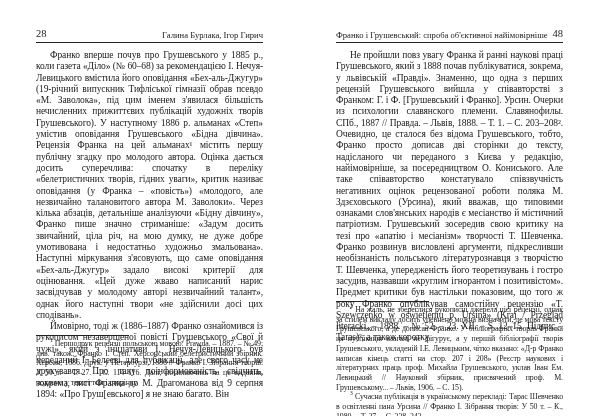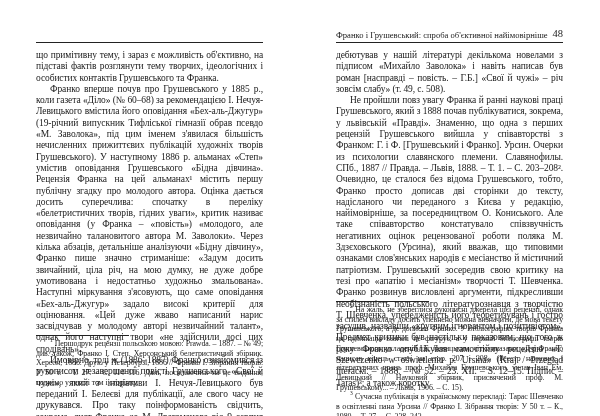--- a/index.html
+++ b/index.html
@@ -22,40 +22,42 @@
   .body-text p.indent { text-indent:14px; }
   .fn-rule { position:absolute; left:0; width:93px; border-top:1px solid #222; }
   .footnotes { position:absolute; left:0; right:0; font-size:7.9px; line-height:9.7px; text-align:justify; letter-spacing:-0.1px; }
   .footnotes p { margin:0; text-indent:14px; }
   sup { font-size:5.5px; vertical-align:super; line-height:0; }
 </style>
 </head>
 <body>
 
 <div class="page left">
+  <div class="running-head">
+    <span class="num">28</span>
+    <span class="title">Галина Бурлака, Ігор Гирич</span>
+  </div>
   <div class="head-rule"></div>
   <div class="body-text">
-    <p>що примітивну тему, і зараз є можливість об'єктивно, на підставі фактів розглянути тему творчих, ідеологічних і особистих контактів Грушевського та Франка.</p>
     <p class="indent">Франко вперше почув про Грушевського у 1885 р., коли газета «Діло» (№ 60–68) за рекомендацією І. Нечуя-Левицького вмістила його оповідання «Бех-аль-Джугур» (19-річний випускник Тифліської гімназії обрав псевдо «М. Заволока», під цим іменем з'явилася більшість нечисленних прижиттєвих публікацій художніх творів Грушевського). У наступному 1886 р. альманах «Степ» умістив оповідання Грушевського «Бідна дівчина». Рецензія Франка на цей альманах¹ містить першу публічну згадку про молодого автора. Оцінка дається досить суперечлива: спочатку в переліку «белетристичних творів, гідних уваги», критик називає оповідання (у Франка – «повість») «молодого, але незвичайно талановитого автора М. Заволоки». Через кілька абзаців, детальніше аналізуючи «Бідну дівчину», Франко пише значно стриманіше: «Задум досить звичайний, ціла річ, на мою думку, не дуже добре умотивована і недостатньо художньо змальована». Наступні міркування з'ясовують, що саме оповідання «Бех-аль-Джугур» задало високі критерії для оцінювання. «Цей дуже жваво написаний нарис засвідчував у молодому авторі незвичайний талант», однак його наступні твори «не здійснили досі цих сподівань».</p>
     <p class="indent">Ймовірно, тоді ж (1886–1887) Франко ознайомився із рукописом незавершеної повісті Грушевського «Свої й чужі», який з ініціативи І. Нечуя-Левицького був переданий І. Белеєві для публікації, але свого часу не друкувався. Про таку поінформованість свідчить, зокрема, лист Франка до М. Драгоманова від 9 серпня 1894: «Про Груш[евського] я не знаю багато. Він</p>
   </div>
   <div class="fn-rule" style="top:335px;"></div>
   <div class="footnotes" style="top:339px;">
     <p><sup>1</sup> <span>Першодрук рецензії польською мовою: Prawda. – 1887. – № 49; див. також: Франко І. Степ. Херсонський белетристичний збірник. Херсон, 1886. Друк. у Петербурзі, 1886 // Франко І. Зібрання творів: У 50 т. – Т. 27. – С. 114–116. Далі, посилаючись на це видання, подаємо у тексті том і сторінку.</span></p>
   </div>
 </div>
 
 <div class="page right">
   <div class="running-head">
     <span class="title">Франко і Грушевський: спроба об'єктивної найімовірніше</span>
     <span class="num">48</span>
   </div>
   <div class="head-rule"></div>
   <div class="body-text">
-    <p>дебютував у нашій літературі декількома новелами з підписом «Михайло Заволока» і навіть написав був роман [насправді – повість. – Г.Б.] «Свої й чужі» – річ зовсім слабу» (т. 49, с. 508).</p>
     <p class="indent">Не пройшли повз увагу Франка й ранні наукові праці Грушевського, який з 1888 почав публікуватися, зокрема, у львівській «Правді». Знаменно, що одна з перших рецензій Грушевського вийшла у співавторстві з Франком: Г. і Ф. [Грушевський і Франко]. Урсин. Очерки из психологии славянского племени. Славянофилы. СПб., 1887 // Правда. – Львів, 1888. – Т. 1. – С. 203–208². Очевидно, це сталося без відома Грушевського, тобто, Франко просто дописав дві сторінки до тексту, надісланого чи переданого з Києва у редакцію, найімовірніше, за посередництвом О. Кониського. Але таке співавторство констатувало співзвучність негативних оцінок рецензованої роботи поляка М. Здзєховського (Урсина), який вважав, що типовими ознаками слов'янських народів є месіанство й містичний патріотизм. Грушевський зосередив свою критику на тезі про «апатію і месіанізм» творчості Т. Шевченка. Франко розвинув висловлені аргументи, підкресливши необізнаність польського літературознавця з творчістю Т. Шевченка, упередженість його теоретизувань і гостро засудив, назвавши «круглим ігнорантом і позитивістом». Предмет критики був настільки показовим, що того ж року Франко опублікував самостійну рецензію «T. Szewczenko w oświetleniu p. Ursina» (Kraj / Przegląd literacki. – 1888. – № 52. – 23. XII. – S. 12–15. Підпис – Taras)³; а також коротку</p>
   </div>
   <div class="fn-rule" style="top:301px;"></div>
   <div class="footnotes" style="top:305px;">
     <p><sup>2</sup> <span>На жаль, не збереглися рукописні джерела цієї рецензії, однак за стилем викладу досить упевнено можна визначити, де мова тексту Грушевського, а де дописав Франко. У бібліографіях творів Франка ця публікація взагалі не фігурує, а у першій бібліографії творів Грушевського, укладеній І.Е. Левицьким, чітко вказано: «Д-р Франко написав кінець статті на стор. 207 і 208» (Реєстр наукових і літературних праць проф. Михайла Грушевського, уклав Іван Ем. Левицький // Науковий збірник, присвячений проф. М. Грушевському... – Львів, 1906. – С. 15).</span></p>
     <p><sup>3</sup> <span>Сучасна публікація в українському перекладі: Тарас Шевченко в освітленні пана Урсина // Франко І. Зібрання творів: У 50 т. – К., 1980. – Т. 27. – С. 238–243.</span></p>
   </div>
 </div>
 
 </body></html>

